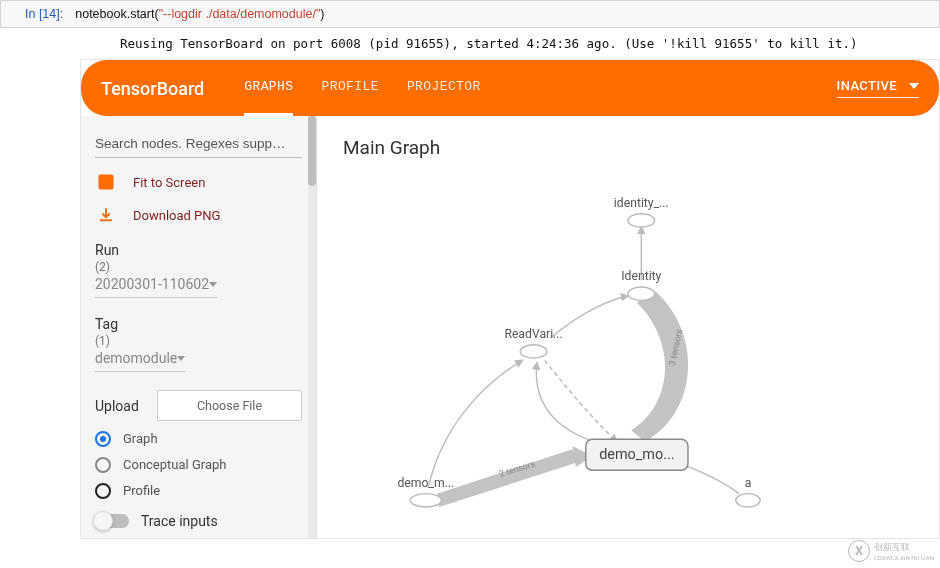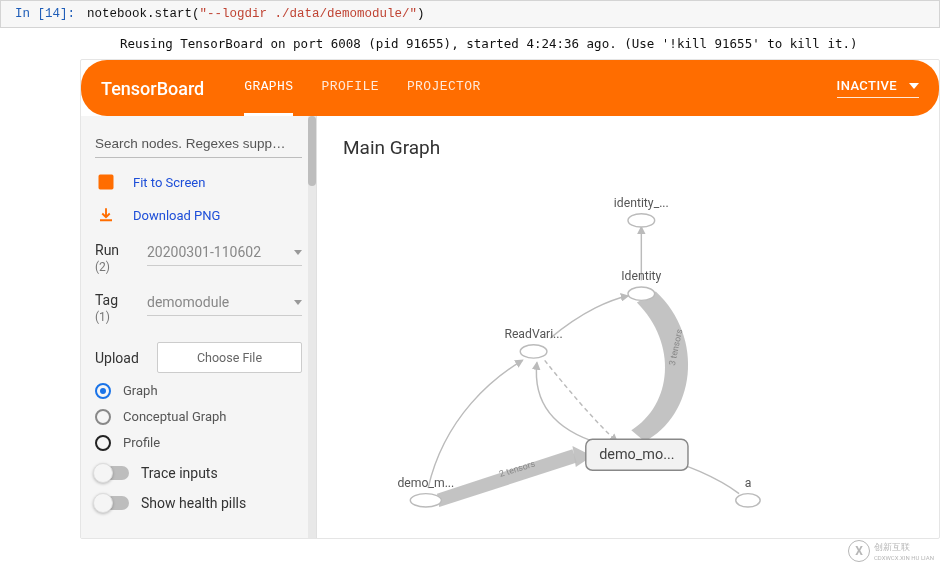--- a/index.html
+++ b/index.html
@@ -1,19 +1,19 @@
 <!DOCTYPE html>
 <html><head>
 <meta charset="utf-8">
 <style>
 * { box-sizing: border-box; margin: 0; padding: 0; }
 body { font-family: -apple-system, BlinkMacSystemFont, "Segoe UI", Roboto, Helvetica, Arial, sans-serif; font-size: 13px; background: #fff; width: 940px; height: 568px; overflow: hidden; }
 
 
-.nb-cell { display: flex; border: 1px solid #d4d4d4; background: #f7f7f7; padding: 6px 14px; font-family: Liberation Mono, monospace; font-size: 12.5px; }
+.nb-cell { display: flex; border: 1px solid #d4d4d4; background: #f7f7f7; padding: 6px 24px; font-family: Liberation Sans, sans-serif; font-size: 12.5px; }
 .nb-prompt { color: #1e5db8; margin-right: 12px; white-space: pre; }
 .nb-code { flex: 1; }
 .code-id { color: #111; }
 .code-str { color: #c04434; }
 .nb-output { font-family: Menlo, Consolas, monospace; font-size: 12.5px; padding: 8px 0 8px 120px; color: #111; white-space: pre; }
 
 
 .tb-wrap { margin-left: 80px; border: 1px solid #e5e5e5; border-radius: 2px; height: 480px; position: relative; overflow: hidden; background: #fff; }
 .tb-header { background: #ff6d00; color: #fff; height: 56px; display: flex; align-items: center; padding: 0 20px; border-radius: 26px; }
 .tb-title { font-size: 18px; font-weight: 500; margin-right: 40px; }
@@ -24,25 +24,25 @@
 .tb-inactive svg { fill: #fff; }
 
 .tb-body { display: flex; height: calc(100% - 56px); }
 .tb-sidebar { width: 236px; background: #f5f5f5; border-right: 1px solid #e0e0e0; padding: 14px 14px; overflow-y: auto; position: relative; }
 .tb-scrollbar { position: absolute; right: 0; top: 0; bottom: 0; width: 8px; background: #e8e8e8; }
 .tb-scrollbar-thumb { position: absolute; top: 0; width: 8px; height: 70px; background: #bdbdbd; border-radius: 4px; }
 
 .search-input { width: 100%; border: none; border-bottom: 1px solid #bdbdbd; background: transparent; padding: 6px 0; font-size: 13.5px; color: #666; outline: none; }
 .search-input::placeholder { color: #555; }
 
-.action-row { display: flex; align-items: center; gap: 16px; margin-top: 14px; color: #1d4ed8; font-size: 13px; cursor: pointer; }
+.action-row { display: flex; align-items: center; gap: 16px; margin-top: 14px; color: #7f1d1d; font-size: 13px; cursor: pointer; }
 .action-row .ic { width: 22px; display: flex; justify-content: center; }
 .action-row svg { fill: #ff6d00; stroke: #ff6d00; }
 
-.field-row { display: flex; align-items: flex-start; margin-top: 18px; }
+.field-row { display: flex; align-items: flex-start; margin-top: 18px; flex-direction: column; }
 .field-label { width: 52px; color: #333; font-size: 14px; }
 .field-sub { color: #777; font-size: 12px; margin-top: 2px; }
 .field-select { flex: 1; border-bottom: 1px solid #ccc; padding: 2px 0 5px; color: #888; font-size: 14px; display: flex; justify-content: space-between; align-items: center; cursor: pointer; }
 .caret-down { width: 0; height: 0; border-left: 4px solid transparent; border-right: 4px solid transparent; border-top: 5px solid #999; }
 
 .upload-row { display: flex; align-items: center; margin-top: 18px; gap: 10px; }
 .choose-btn { flex: 1; border: 1px solid #ccc; background: #fff; border-radius: 2px; padding: 7px 0; text-align: center; color: #666; font-size: 12.5px; cursor: pointer; }
 
 .radio-row { display: flex; gap: 12px; margin-top: 10px; color: #555; font-size: 13px; cursor: pointer; }
 .radio { width: 16px; height: 16px; border-radius: 50%; border: 2px solid #888; position: relative; flex-shrink: 0; }

